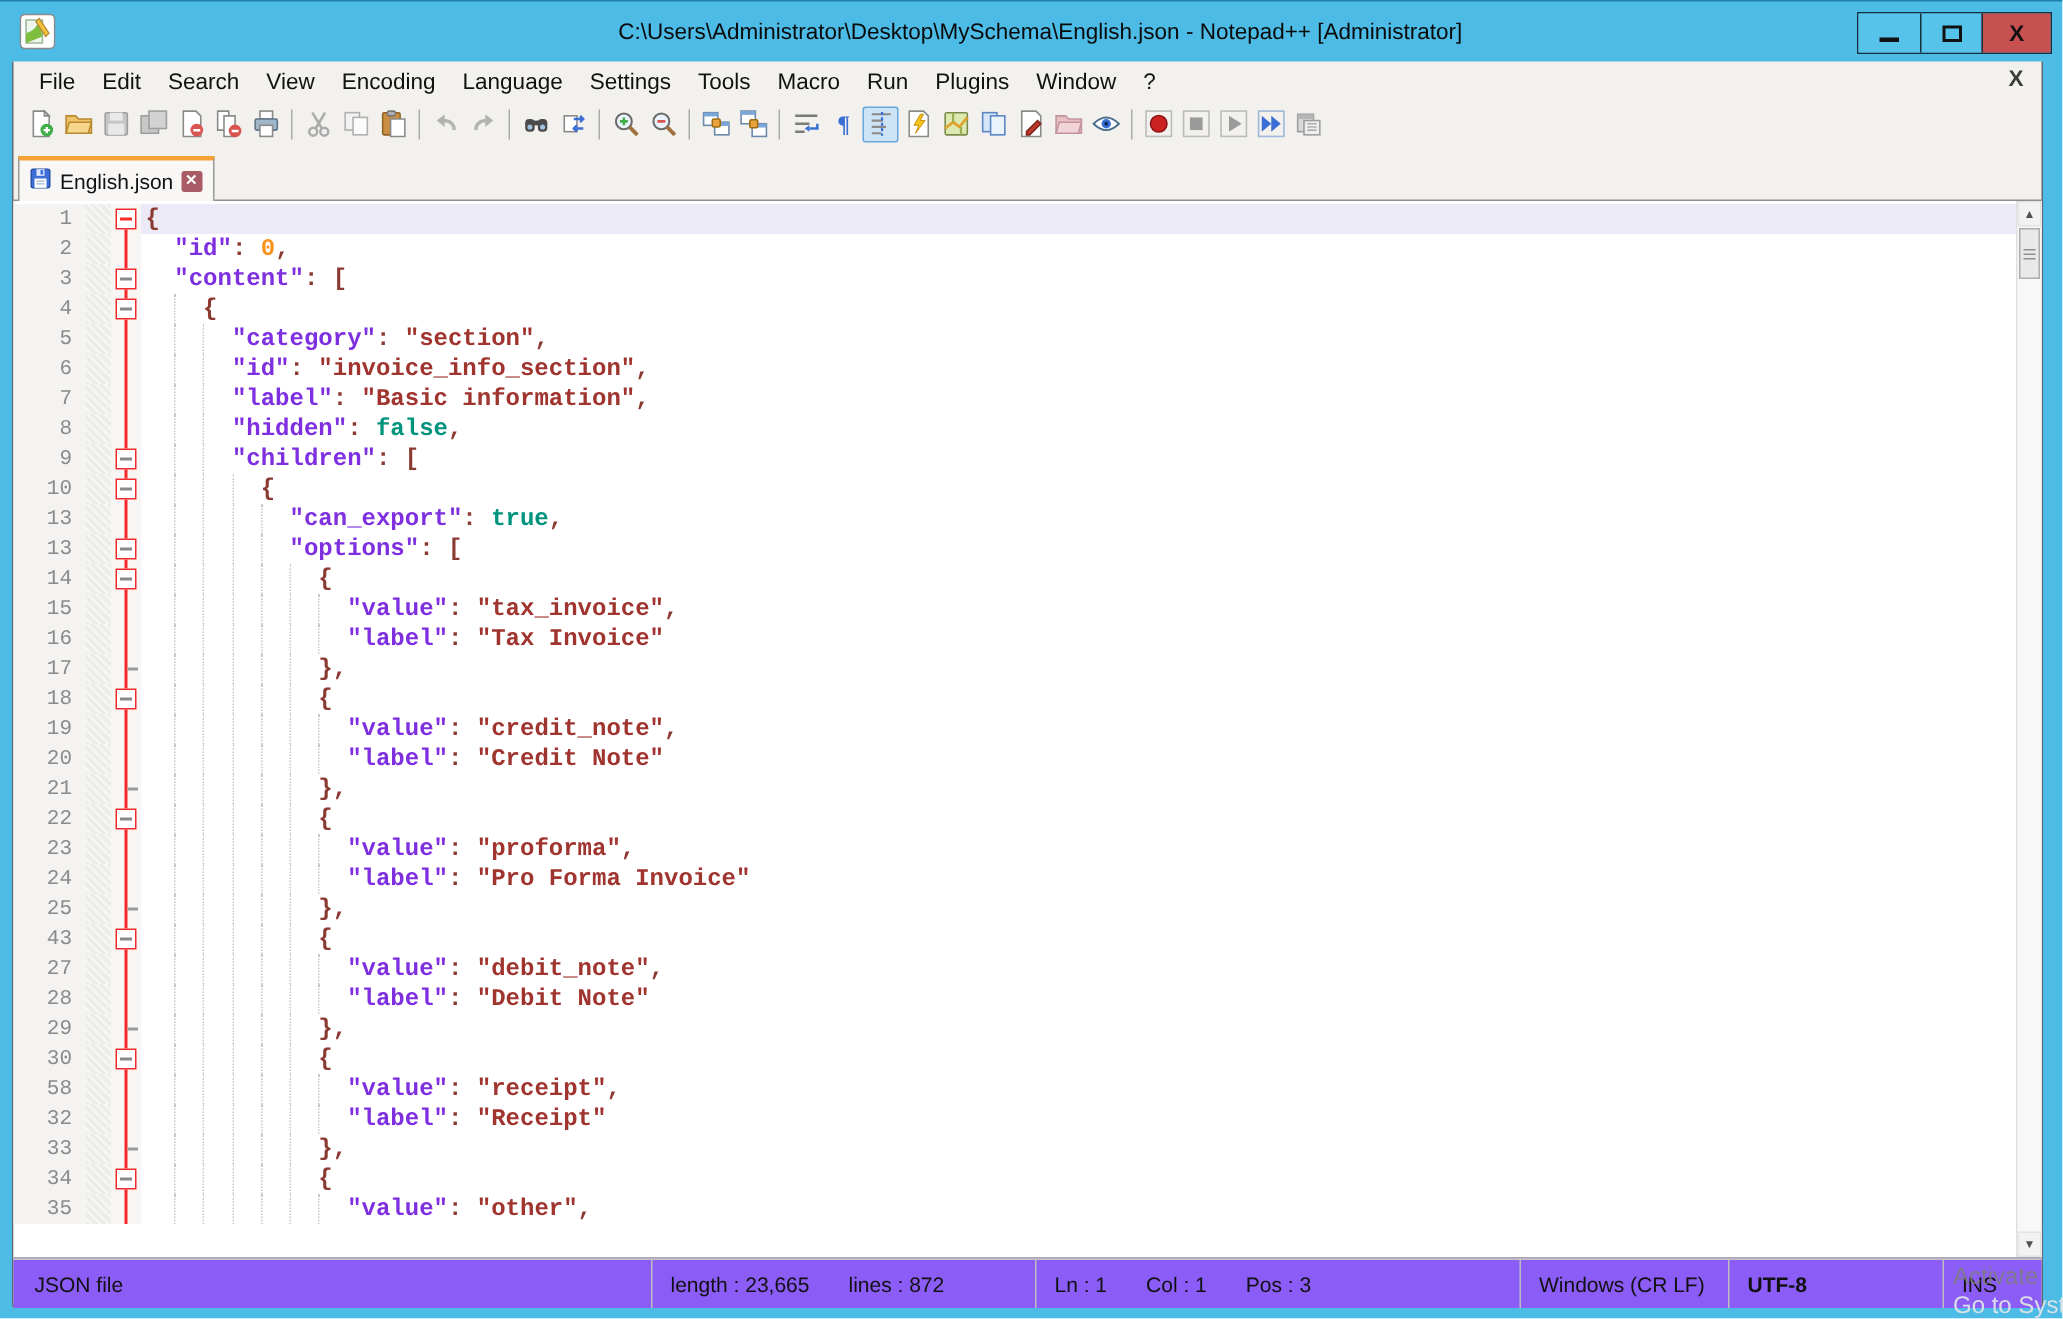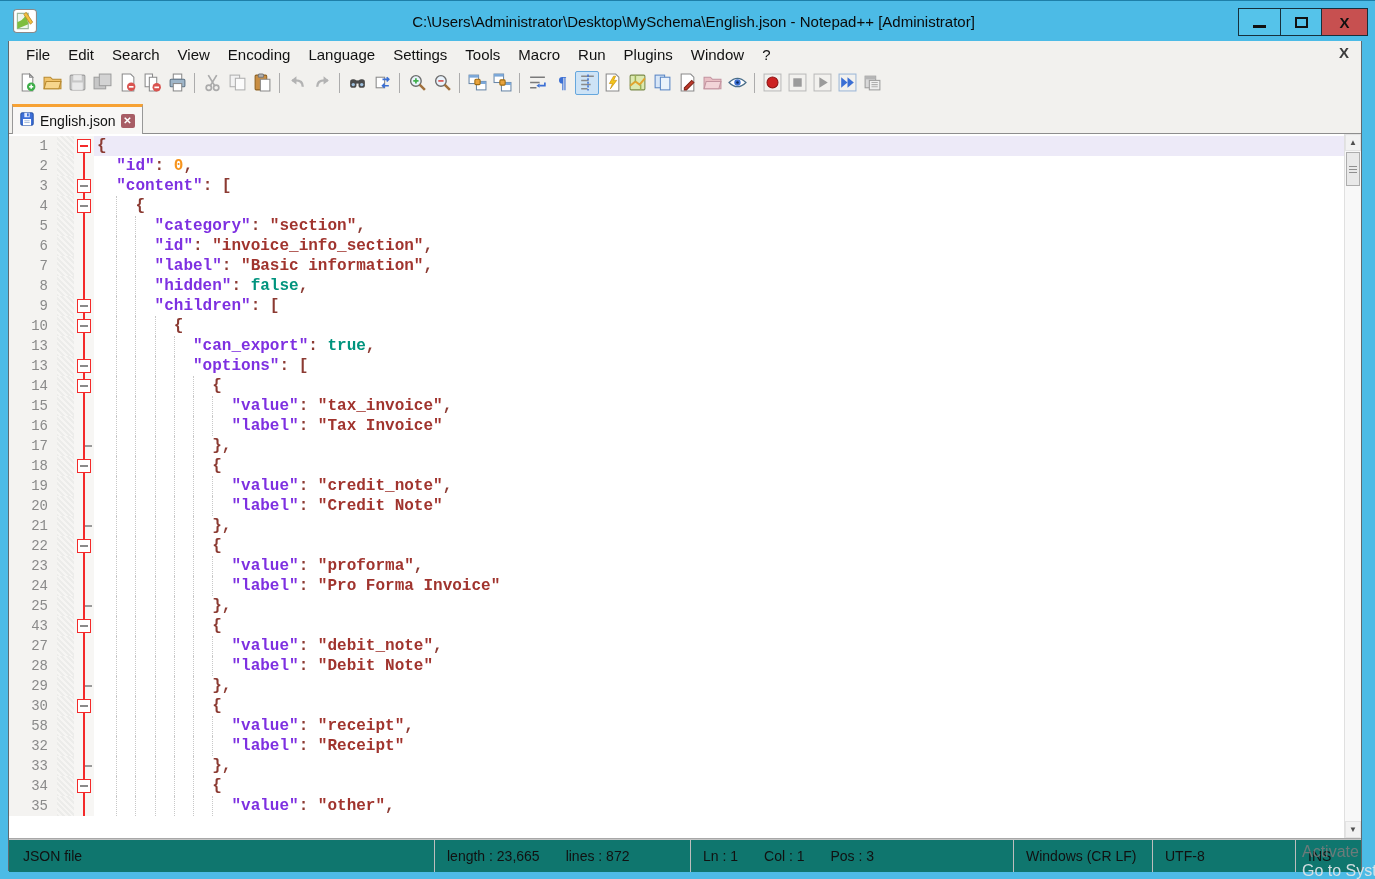--- a/index.html
+++ b/index.html
@@ -70,26 +70,26 @@
 
   .vscroll { width:17px; flex:none; display:flex; flex-direction:column; background:#F8F8F8; border-left:1px solid #E0E0E0; }
   .sb-btn { height:17px; flex:none; display:flex; align-items:center; justify-content:center;
             color:#505050; font-size:8px; background:#F2F2F2; border:1px solid #E3E3E3; }
   .sb-track { flex:1; position:relative; }
   .sb-thumb { position:absolute; top:1px; left:1px; right:1px; height:34px; background:#E9E9E9; border:1px solid #ADADAD;
               display:flex; flex-direction:column; align-items:center; justify-content:center; gap:2px; }
   .grip-line { width:8px; height:1px; background:#8f8f8f; }
 
   
-  .statusbar { height:33px; flex:none; background:#0f766e; border-top:1px solid #C6C6C6;
+  .statusbar { height:33px; flex:none; background:#8b5cf6; border-top:1px solid #C6C6C6;
                display:flex; align-items:stretch; font-size:14px; color:#111; }
   .seg { display:flex; align-items:center; padding-left:12px; border-left:1px solid #BDBDBD; flex:none; }
   .seg.first { border-left:none; flex:1; padding-left:14px; }
   .seg span { margin-right:26px; white-space:nowrap; }
-  .w-len { width:256px; } .w-pos { width:323px; } .w-eol { width:139px; } .w-enc { width:143px; } .w-ins { width:66px; }
+  .w-len { width:256px; } .w-pos { width:323px; } .w-eol { width:139px; } .w-enc { width:143px;font-weight:bold; } .w-ins { width:66px; }
 
   .watermark { position:absolute; left:1302px; top:841px; width:90px; font-size:16px; line-height:19px;
                pointer-events:none; z-index:50; white-space:nowrap; }
   .wm1 { color:rgba(125,125,125,0.85); display:block; }
   .wm2 { color:rgba(222,228,231,0.95); display:block; }
 </style>
 </head>
 <body>
 
 <div class="window">

